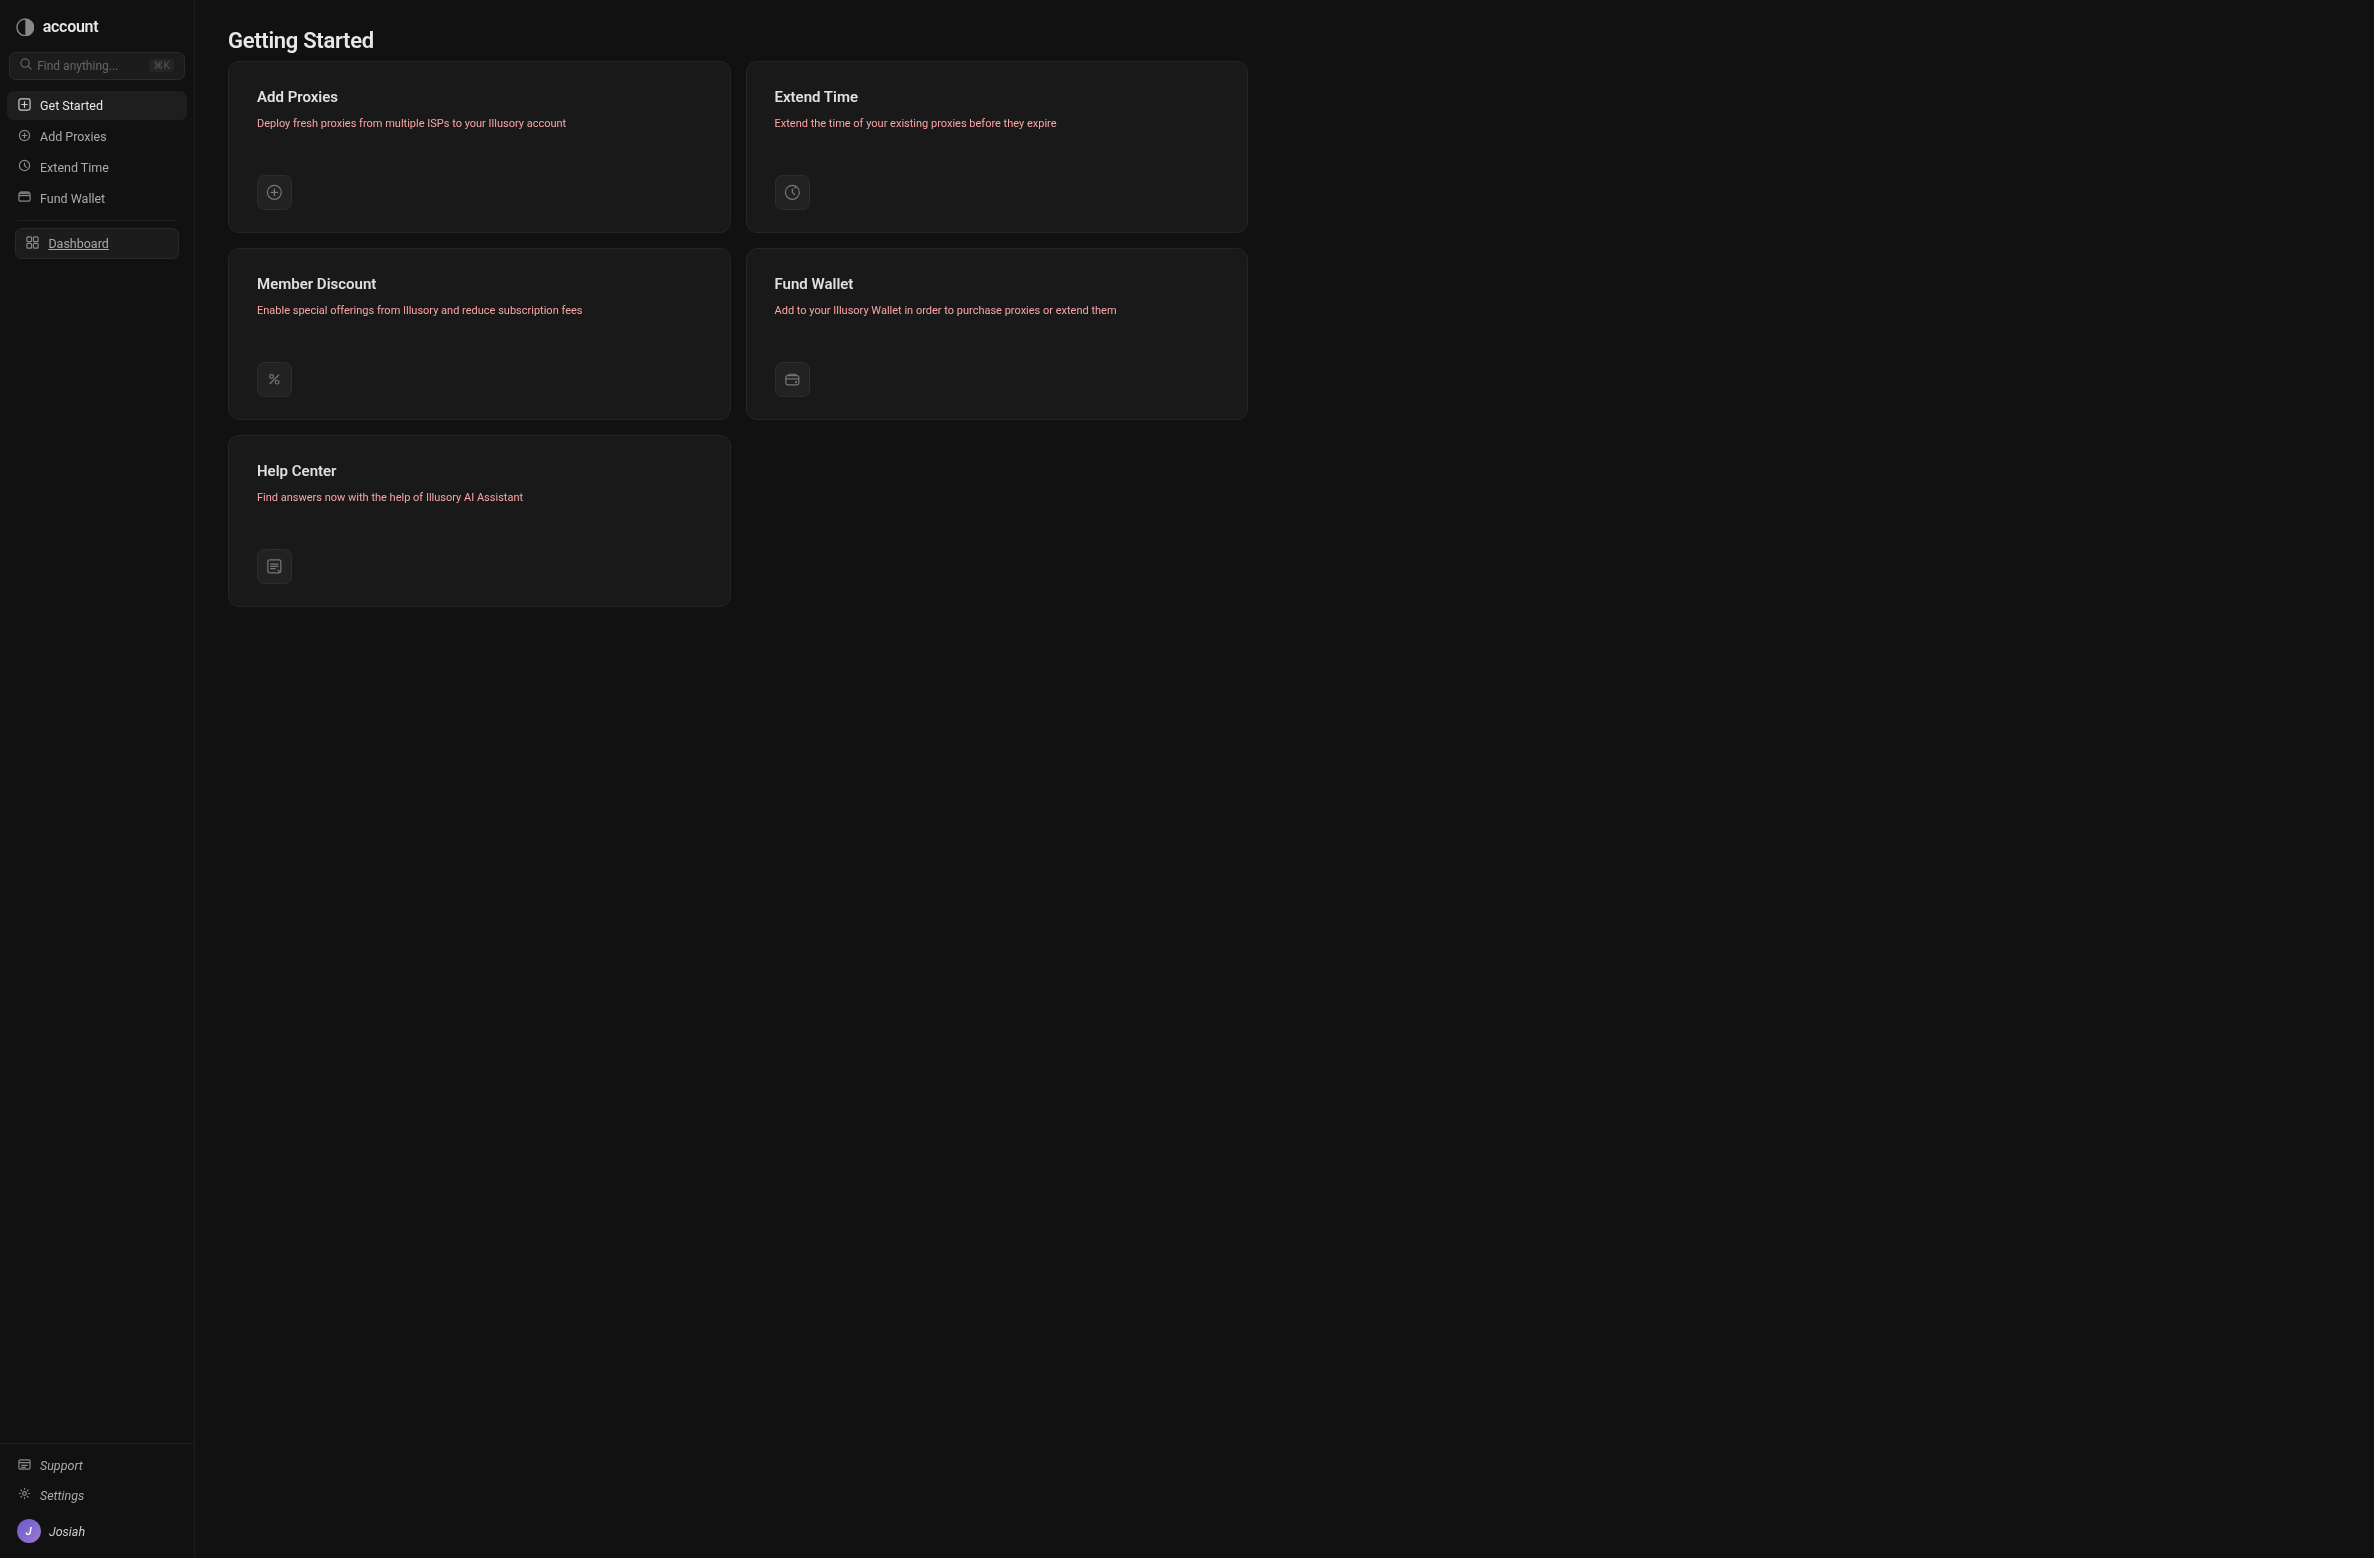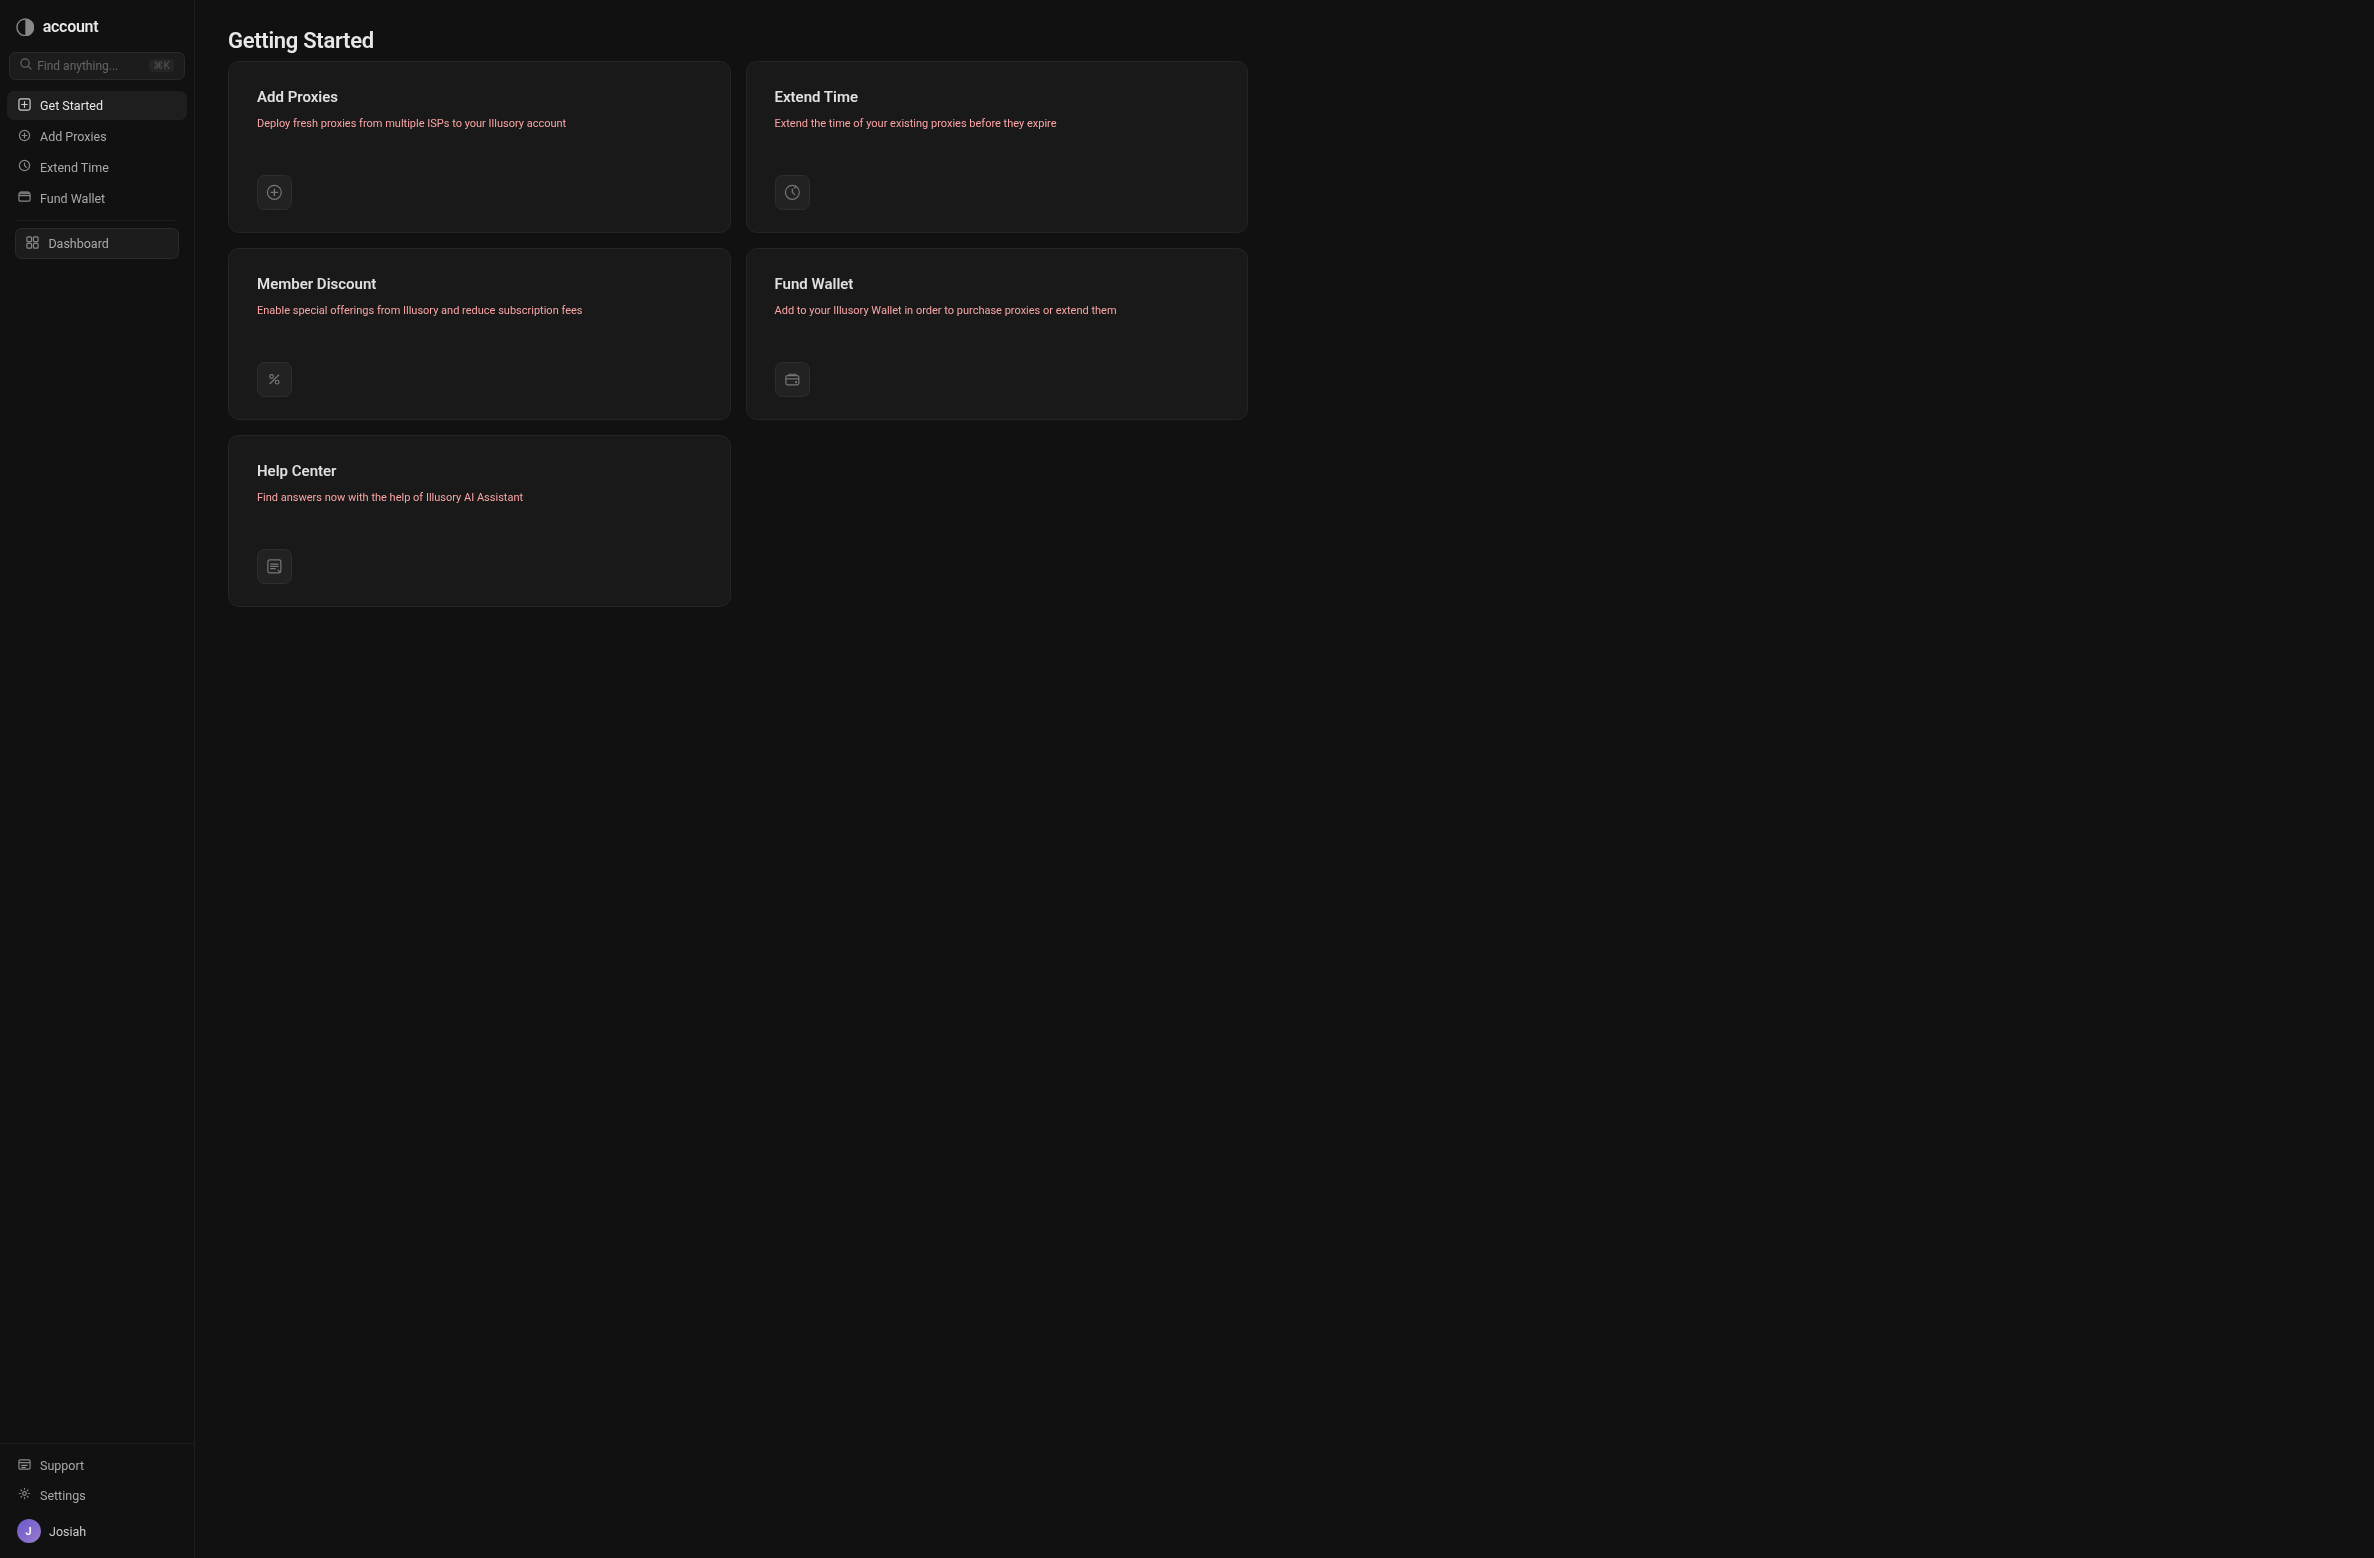--- a/index.html
+++ b/index.html
@@ -120,25 +120,27 @@
     .sidebar-divider {
       height: 0.9px;
       background: #1e1e1e;
       margin: 7.4px 9.3px;
     }
 
     .nav-item-dashboard {
       margin: 7.4px 7.4px;
       background: #1c1c1c;
       border: 0.9px solid #2a2a2a;
+      text-decoration: underline;
     }
 
     .sidebar-bottom {
       padding: 7.4px;
       border-top: 0.9px solid #1e1e1e;
+      font-style: italic;
     }
 
     .sidebar-bottom .nav-item {
       margin-bottom: 0.9px;
     }
 
     .user-item {
       display: flex;
       align-items: center;
       gap: 8.3px;

